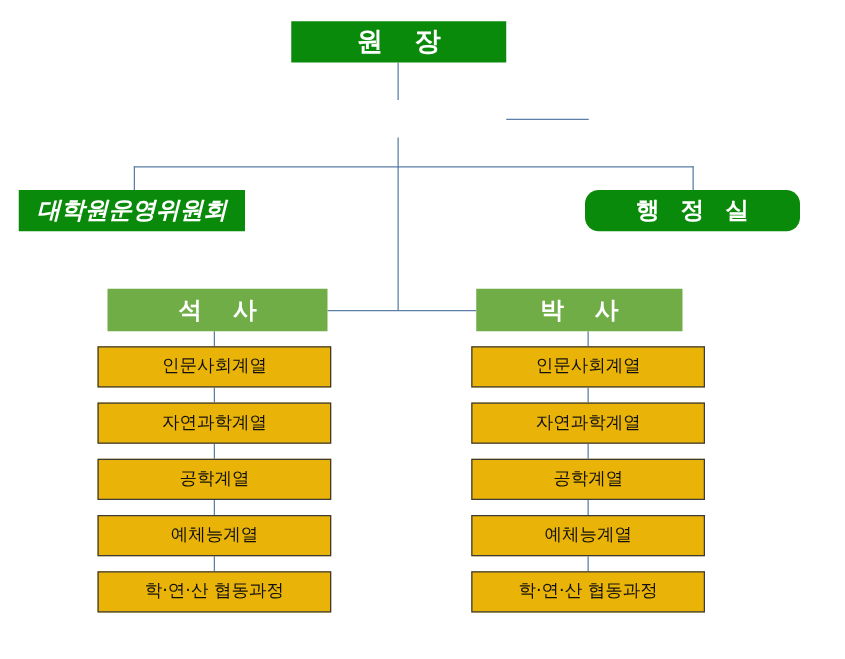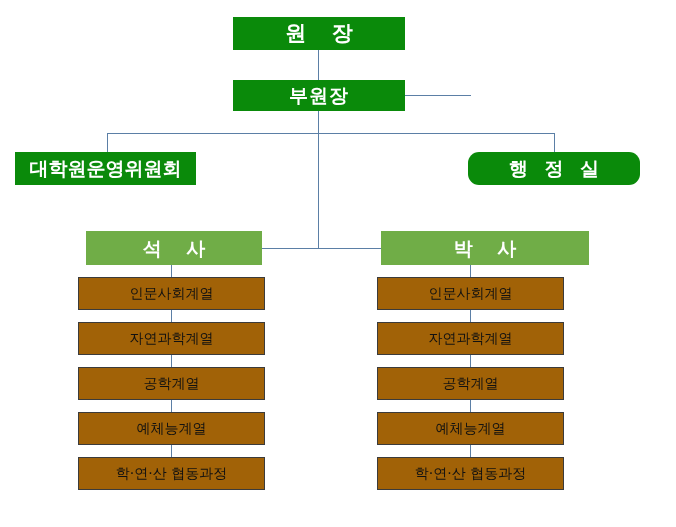--- a/index.html
+++ b/index.html
@@ -42,31 +42,31 @@
     color: #ffffff;
     font-weight: bold;
   }
   .box-light {
     background: #70ad47;
     color: #ffffff;
     font-weight: bold;
     text-align: right;
   }
   .box-plain {
-    background: #a16207;
+    background: #eab308;
     color: #111111;
     border: 1px solid #3b3b3b;
     font-weight: normal;
   }
 
   
   .t-director   { font-size: 21px; letter-spacing: 9px; text-indent: 9px; }
   .t-vdirector  { font-size: 19px; letter-spacing: 1px; }
   .t-committee  { font-size: 19px; letter-spacing: 0px; }
-  .t-opcomm     { font-size: 19px; letter-spacing: 0px; }
+  .t-opcomm     { font-size: 19px; letter-spacing: 0px; font-style: italic; }
   .t-admin      { font-size: 19px; letter-spacing: 5px; text-indent: 5px; border-radius: 11px; }
   .t-degree     { font-size: 19px; letter-spacing: 9px; text-indent: 9px; }
   .t-dept       { font-size: 14px; letter-spacing: 0px; }
 </style>
 </head>
 <body>
 
 <div id="chart-root">
 
   <div class="line v" style="left:318px; top:50px; height:30px;"></div>
@@ -92,30 +92,29 @@
   <div class="line v" style="left:171px; top:445px; height:12px;"></div>
 
   <div class="line v" style="left:470px; top:265px; height:12px;"></div>
   <div class="line v" style="left:470px; top:310px; height:12px;"></div>
   <div class="line v" style="left:470px; top:355px; height:12px;"></div>
   <div class="line v" style="left:470px; top:400px; height:12px;"></div>
   <div class="line v" style="left:470px; top:445px; height:12px;"></div>
 
   <div class="box box-dark t-director" style="left:233px; top:17px; width:172px; height:33px;">원  장</div>
 
-  <div class="box box-dark t-vdirector" style="left:233px; top:80px; width:172px; height:31px;">부원장</div>
 
 
   <div class="box box-dark t-opcomm" style="left:15px; top:152px; width:181px; height:33px;">대학원운영위원회</div>
 
   <div class="box box-dark t-admin" style="left:468px; top:152px; width:172px; height:33px;">행 정 실</div>
 
   <div class="box box-light t-degree" style="left:86px; top:231px; width:176px; height:34px;">석  사</div>
 
-  <div class="box box-light t-degree" style="left:381px; top:231px; width:208px; height:34px;">박  사</div>
+  <div class="box box-light t-degree" style="left:381px; top:231px; width:165px; height:34px;">박  사</div>
 
   <div class="box box-plain t-dept" style="left:78px; top:277px; width:187px; height:33px;">인문사회계열</div>
   <div class="box box-plain t-dept" style="left:78px; top:322px; width:187px; height:33px;">자연과학계열</div>
   <div class="box box-plain t-dept" style="left:78px; top:367px; width:187px; height:33px;">공학계열</div>
   <div class="box box-plain t-dept" style="left:78px; top:412px; width:187px; height:33px;">예체능계열</div>
   <div class="box box-plain t-dept" style="left:78px; top:457px; width:187px; height:33px;">학·연·산 협동과정</div>
 
   <div class="box box-plain t-dept" style="left:377px; top:277px; width:187px; height:33px;">인문사회계열</div>
   <div class="box box-plain t-dept" style="left:377px; top:322px; width:187px; height:33px;">자연과학계열</div>
   <div class="box box-plain t-dept" style="left:377px; top:367px; width:187px; height:33px;">공학계열</div>

